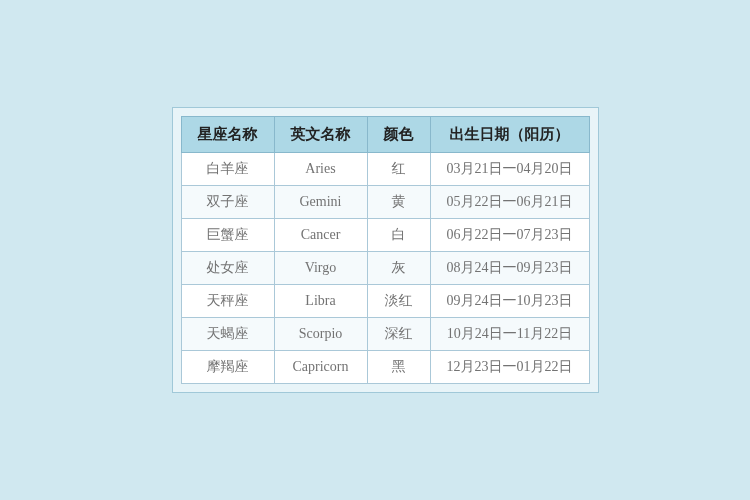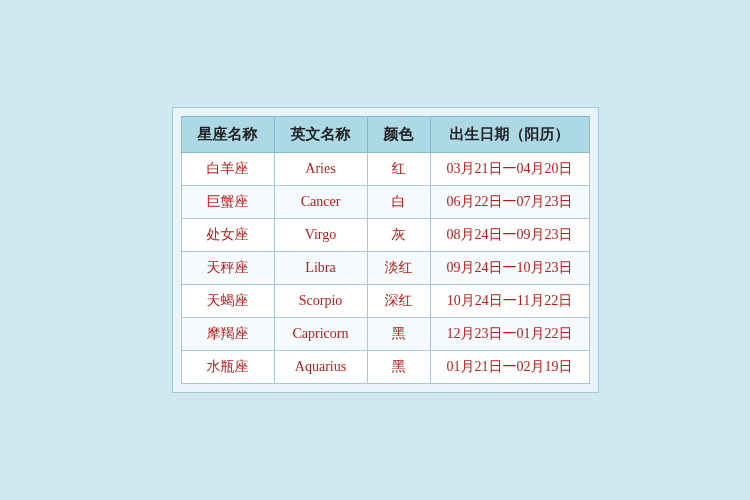--- a/index.html
+++ b/index.html
@@ -38,21 +38,21 @@
       font-size: 15px;
       font-weight: bold;
       color: #222;
     }
 
     tbody tr td {
       border: 1px solid #aac8d8;
       padding: 7px 16px;
       text-align: center;
       font-size: 14px;
-      color: #b91c1c;
+      color: #737373;
     }
 
     tbody tr:nth-child(even) {
       background-color: #f5fafc;
     }
 
     tbody tr:nth-child(odd) {
       background-color: #ffffff;
     }
   </style>
@@ -70,20 +70,26 @@
       </tr>
     </thead>
     <tbody id="table-body">
     <tr>
           <td>白羊座</td>
           <td>Aries</td>
           <td>红</td>
           <td>03月21日一04月20日</td>
         </tr>
         <tr>
+          <td>双子座</td>
+          <td>Gemini</td>
+          <td>黄</td>
+          <td>05月22日一06月21日</td>
+        </tr>
+        <tr>
           <td>巨蟹座</td>
           <td>Cancer</td>
           <td>白</td>
           <td>06月22日一07月23日</td>
         </tr>
         <tr>
           <td>处女座</td>
           <td>Virgo</td>
           <td>灰</td>
           <td>08月24日一09月23日</td>
@@ -99,21 +105,15 @@
           <td>Scorpio</td>
           <td>深红</td>
           <td>10月24日一11月22日</td>
         </tr>
         <tr>
           <td>摩羯座</td>
           <td>Capricorn</td>
           <td>黑</td>
           <td>12月23日一01月22日</td>
         </tr>
-        <tr>
-          <td>水瓶座</td>
-          <td>Aquarius</td>
-          <td>黑</td>
-          <td>01月21日一02月19日</td>
-        </tr>
       </tbody>
   </table>
 </div>
 
 </body></html>

